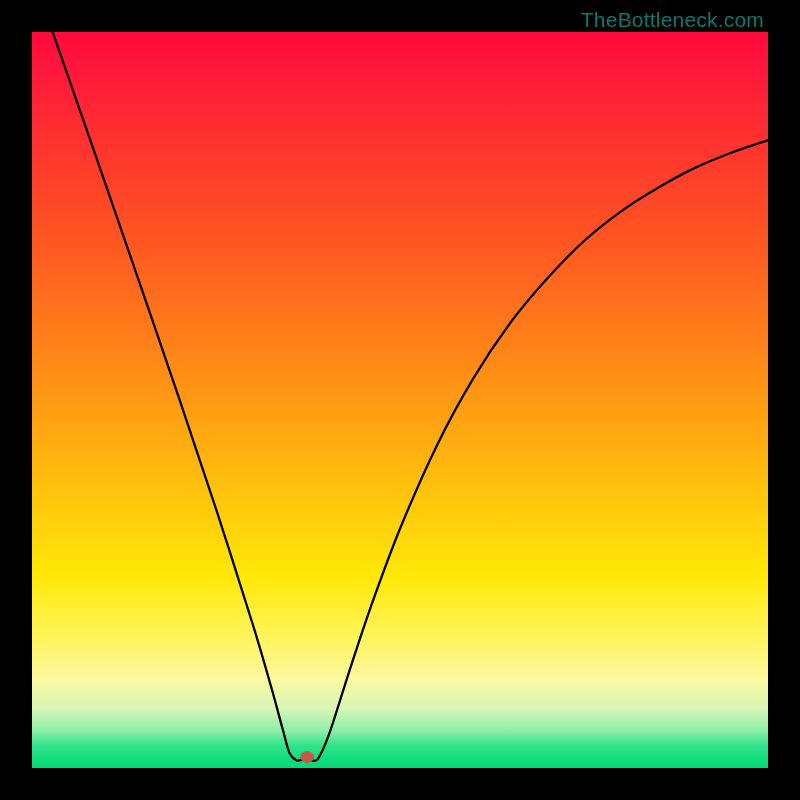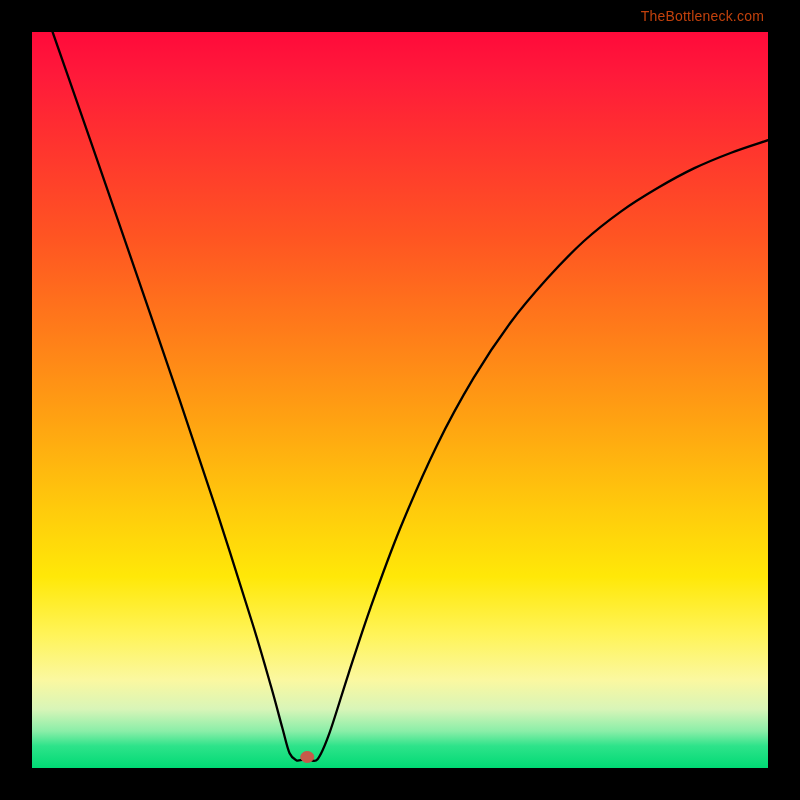--- a/index.html
+++ b/index.html
@@ -30,23 +30,23 @@
       #d8f5b8 92%,
       #8aeea8 95%,
       #2ee38a 97%,
       #00da74 100%
     );
   }
   .watermark {
     position: absolute;
     right: 36px;
     top: 8px;
-    color: #c2410c;
+    color: #0f766e;
     font-family: Arial, Helvetica, sans-serif;
-    font-size: 14px;
+    font-size: 21px;
     letter-spacing: 0.2px;
   }
   svg.curve {
     position: absolute;
     left: 0;
     top: 0;
     width: 736px;
     height: 736px;
   }
 </style>

